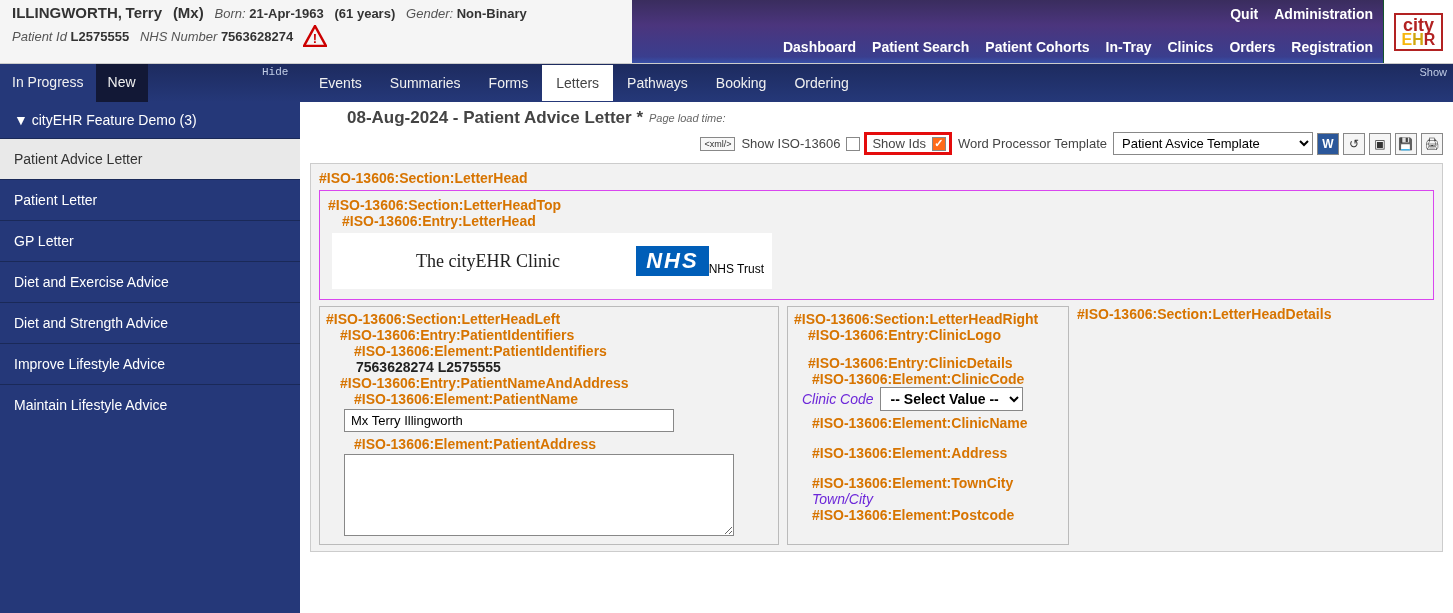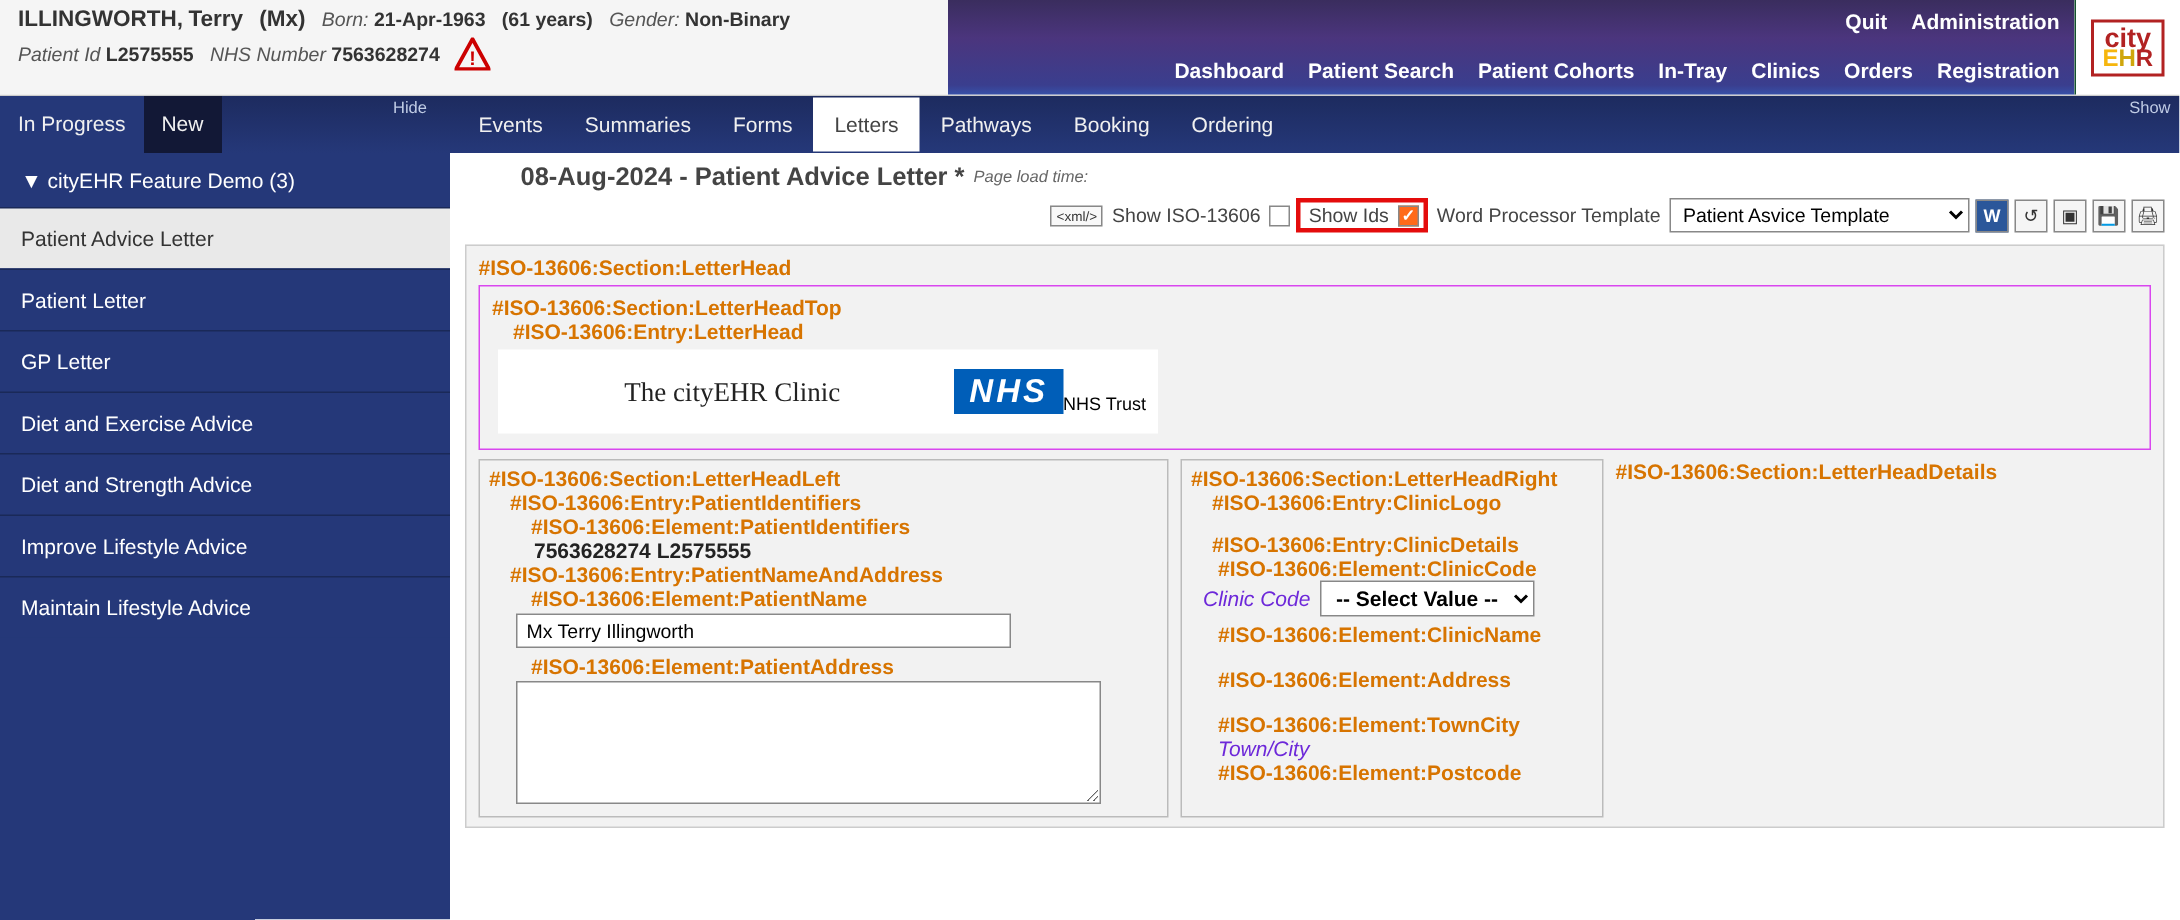--- a/index.html
+++ b/index.html
@@ -81,20 +81,21 @@
     }
     .menu-item.in-progress { background: #253879; }
     .menu-item.new { background: #121836; }
     .hide-label {
       position: absolute;
       left: 262px;
       top: 2px;
       color: #c0cce5;
       font-size: 11px;
       cursor: pointer;
+      font-family: Liberation Mono, monospace;
     }
     .show-label {
       position: absolute;
       right: 6px;
       top: 2px;
       color: #c0cce5;
       font-size: 11px;
       cursor: pointer;
     }
     .menu-tabs {

